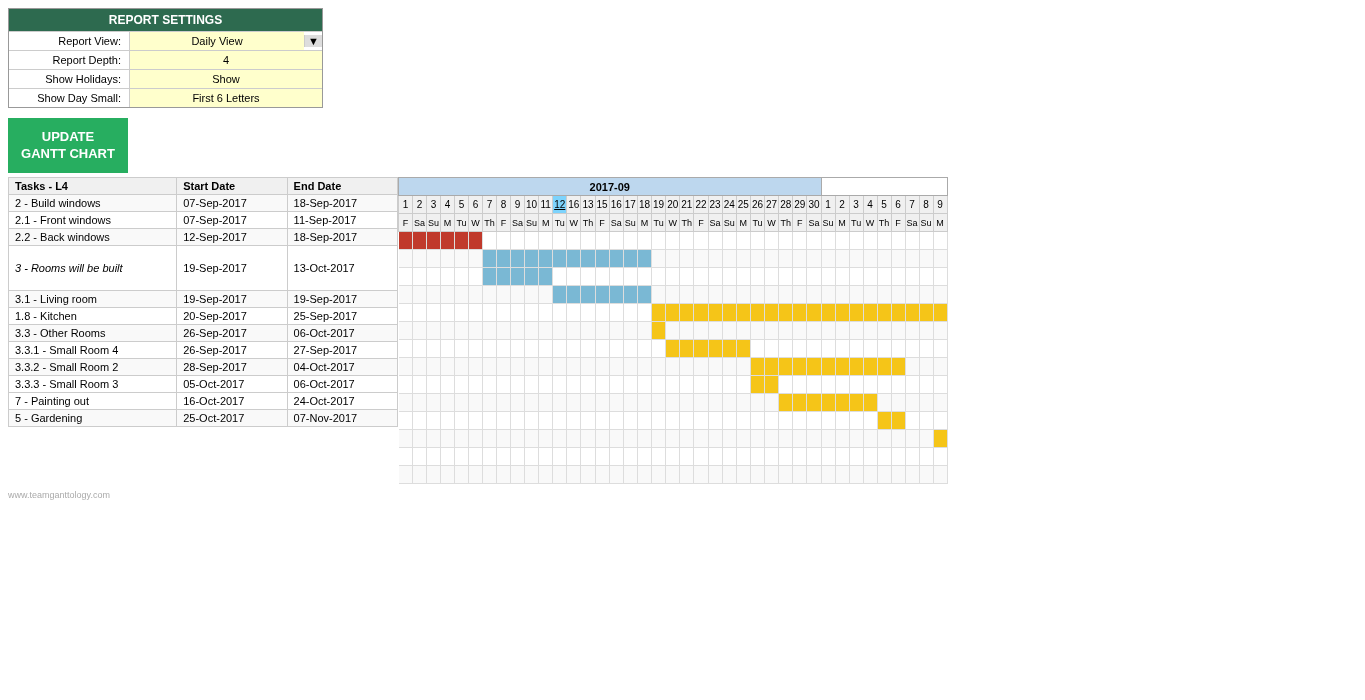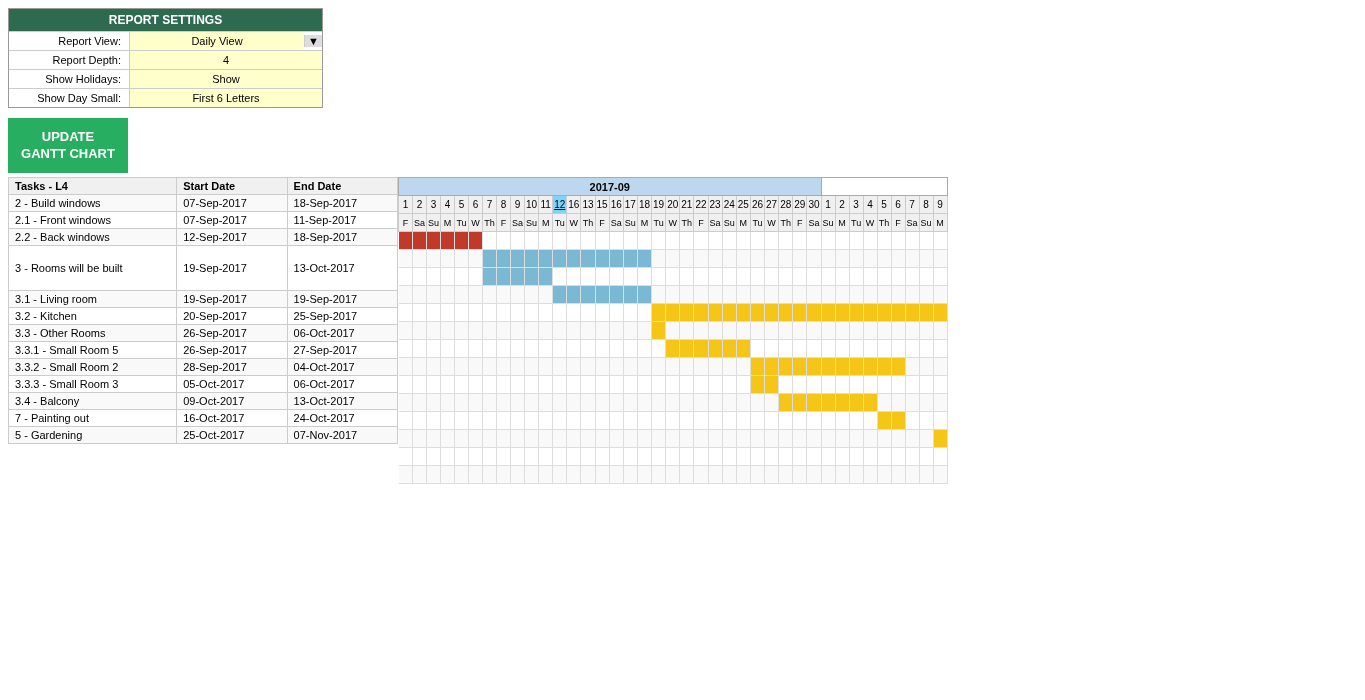--- a/index.html
+++ b/index.html
@@ -182,58 +182,53 @@
     <td style="padding:2px 6px;">2.1 - Front windows</td>
     <td style="padding:2px 6px;" class="date-cell">07-Sep-2017</td>
     <td style="padding:2px 6px;" class="date-cell">11-Sep-2017</td>
   </tr>
           <tr class="alt-row">
     <td style="padding:2px 6px;">2.2 - Back windows</td>
     <td style="padding:2px 6px;" class="date-cell">12-Sep-2017</td>
     <td style="padding:2px 6px;" class="date-cell">18-Sep-2017</td>
   </tr>
           <tr class="white-row">
-    <td style="padding:16px 6px;">3 - Rooms will be built</td>
+    <td style="padding:16px 6px;font-style:italic;">3 - Rooms will be built</td>
     <td style="padding:2px 6px;" class="date-cell">19-Sep-2017</td>
     <td style="padding:2px 6px;" class="date-cell">13-Oct-2017</td>
   </tr>
           <tr class="alt-row">
     <td style="padding:2px 6px;">3.1 - Living room</td>
     <td style="padding:2px 6px;" class="date-cell">19-Sep-2017</td>
     <td style="padding:2px 6px;" class="date-cell">19-Sep-2017</td>
   </tr>
           <tr class="white-row">
-    <td style="padding:2px 6px;">3.2 - Kitchen</td>
+    <td style="padding:2px 6px;">1.8 - Kitchen</td>
     <td style="padding:2px 6px;" class="date-cell">20-Sep-2017</td>
     <td style="padding:2px 6px;" class="date-cell">25-Sep-2017</td>
   </tr>
           <tr class="alt-row">
     <td style="padding:2px 6px;">3.3 - Other Rooms</td>
     <td style="padding:2px 6px;" class="date-cell">26-Sep-2017</td>
     <td style="padding:2px 6px;" class="date-cell">06-Oct-2017</td>
   </tr>
           <tr class="white-row">
-    <td style="padding:2px 6px;">3.3.1 - Small Room 5</td>
+    <td style="padding:2px 6px;">3.3.1 - Small Room 4</td>
     <td style="padding:2px 6px;" class="date-cell">26-Sep-2017</td>
     <td style="padding:2px 6px;" class="date-cell">27-Sep-2017</td>
   </tr>
           <tr class="alt-row">
     <td style="padding:2px 6px;">3.3.2 - Small Room 2</td>
     <td style="padding:2px 6px;" class="date-cell">28-Sep-2017</td>
     <td style="padding:2px 6px;" class="date-cell">04-Oct-2017</td>
   </tr>
           <tr class="white-row">
     <td style="padding:2px 6px;">3.3.3 - Small Room 3</td>
     <td style="padding:2px 6px;" class="date-cell">05-Oct-2017</td>
     <td style="padding:2px 6px;" class="date-cell">06-Oct-2017</td>
-  </tr>
-          <tr class="alt-row">
-    <td style="padding:2px 6px;">3.4 - Balcony</td>
-    <td style="padding:2px 6px;" class="date-cell">09-Oct-2017</td>
-    <td style="padding:2px 6px;" class="date-cell">13-Oct-2017</td>
   </tr>
           <tr class="white-row">
     <td style="padding:2px 6px;">7 - Painting out</td>
     <td style="padding:2px 6px;" class="date-cell">16-Oct-2017</td>
     <td style="padding:2px 6px;" class="date-cell">24-Oct-2017</td>
   </tr>
           <tr class="alt-row">
     <td style="padding:2px 6px;">5 - Gardening</td>
     <td style="padding:2px 6px;" class="date-cell">25-Oct-2017</td>
     <td style="padding:2px 6px;" class="date-cell">07-Nov-2017</td>
@@ -904,13 +899,14 @@
               <td style="min-width: 14px; width: 14px; height: 18px; border-right: 1px solid rgb(221, 221, 221); border-bottom: 1px solid rgb(221, 221, 221); padding: 0px;"></td>
               <td style="min-width: 14px; width: 14px; height: 18px; border-right: 1px solid rgb(221, 221, 221); border-bottom: 1px solid rgb(221, 221, 221); padding: 0px;"></td>
               <td style="min-width: 14px; width: 14px; height: 18px; border-right: 1px solid rgb(221, 221, 221); border-bottom: 1px solid rgb(221, 221, 221); padding: 0px;"></td>
               <td style="min-width: 14px; width: 14px; height: 18px; border-right: 1px solid rgb(221, 221, 221); border-bottom: 1px solid rgb(221, 221, 221); padding: 0px;"></td>
             </tr>
           </tbody>
       </table>
     </div>
   </div>
 
+  <div class="watermark">www.teamganttology.com</div>
 </div>
 
 </body></html>

